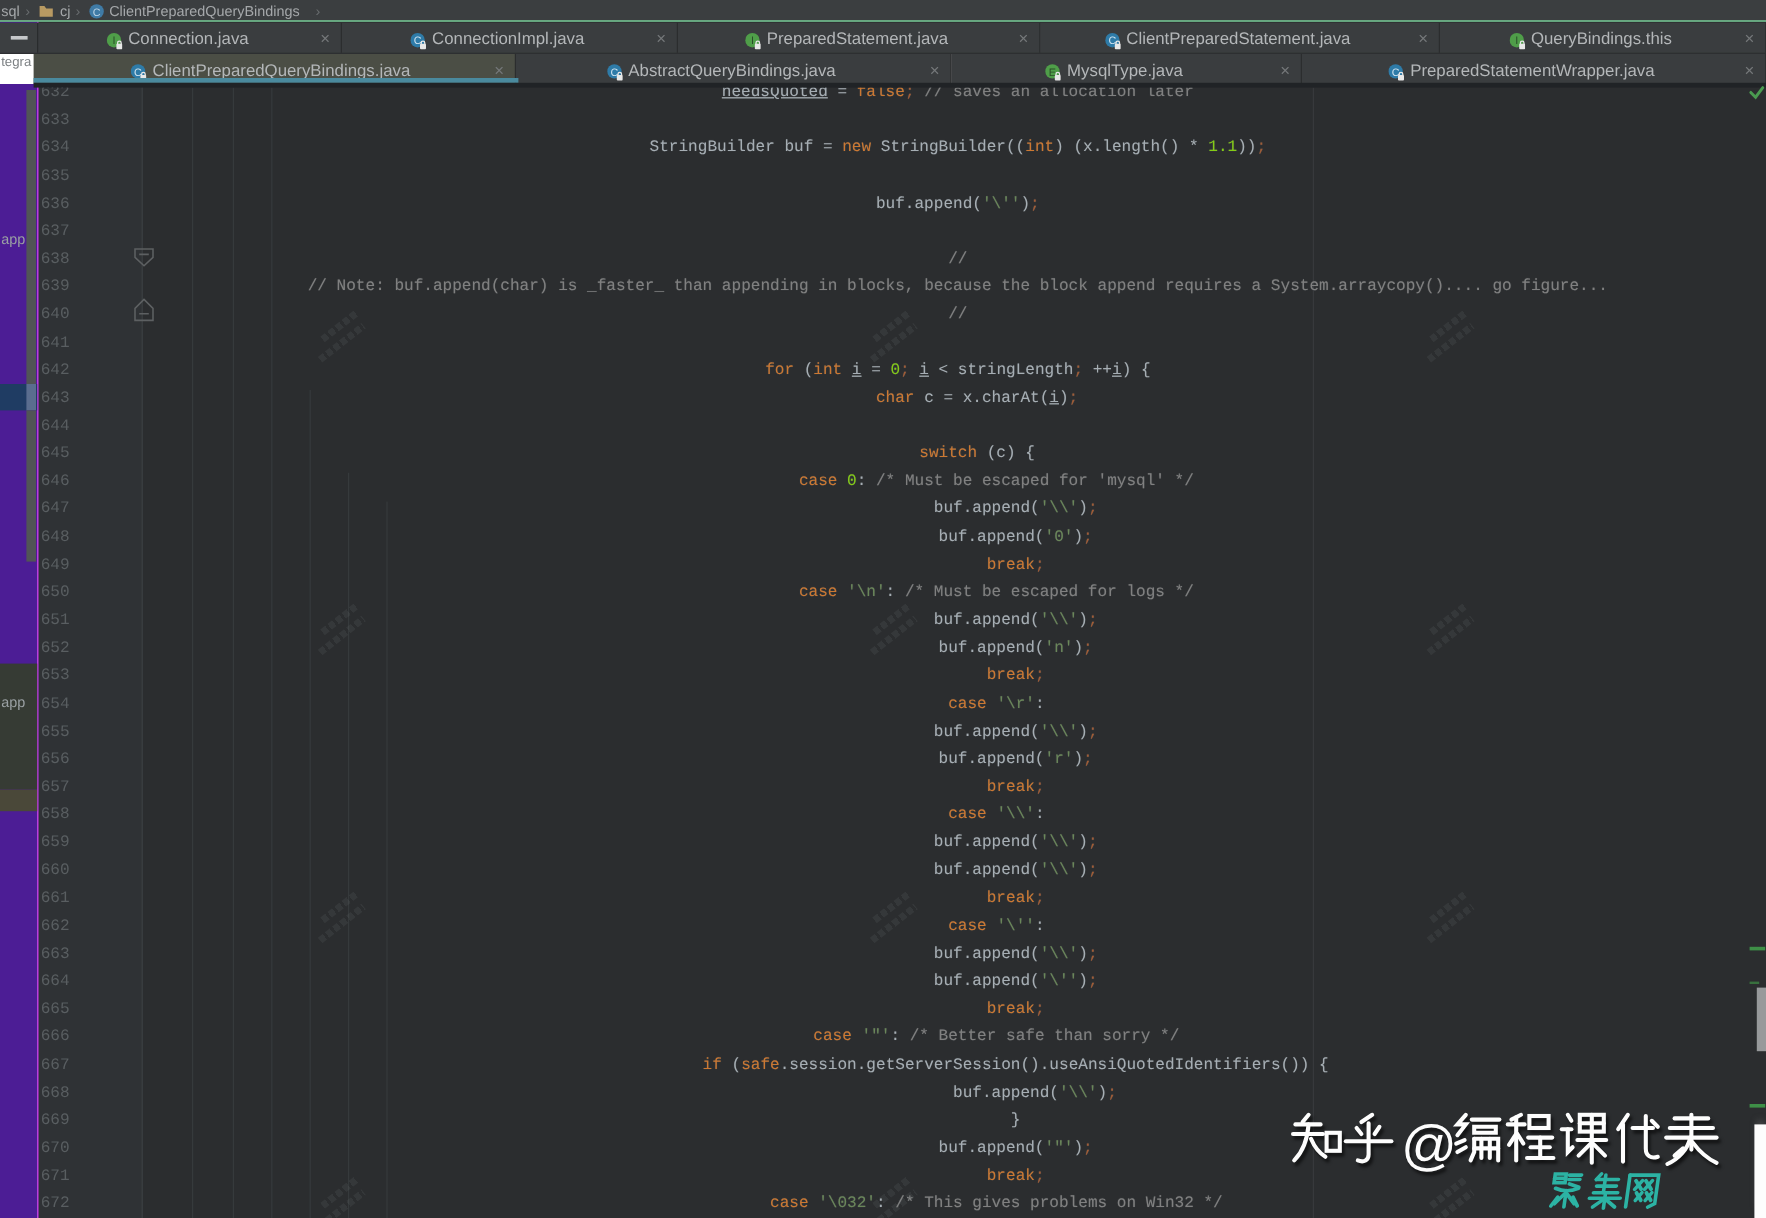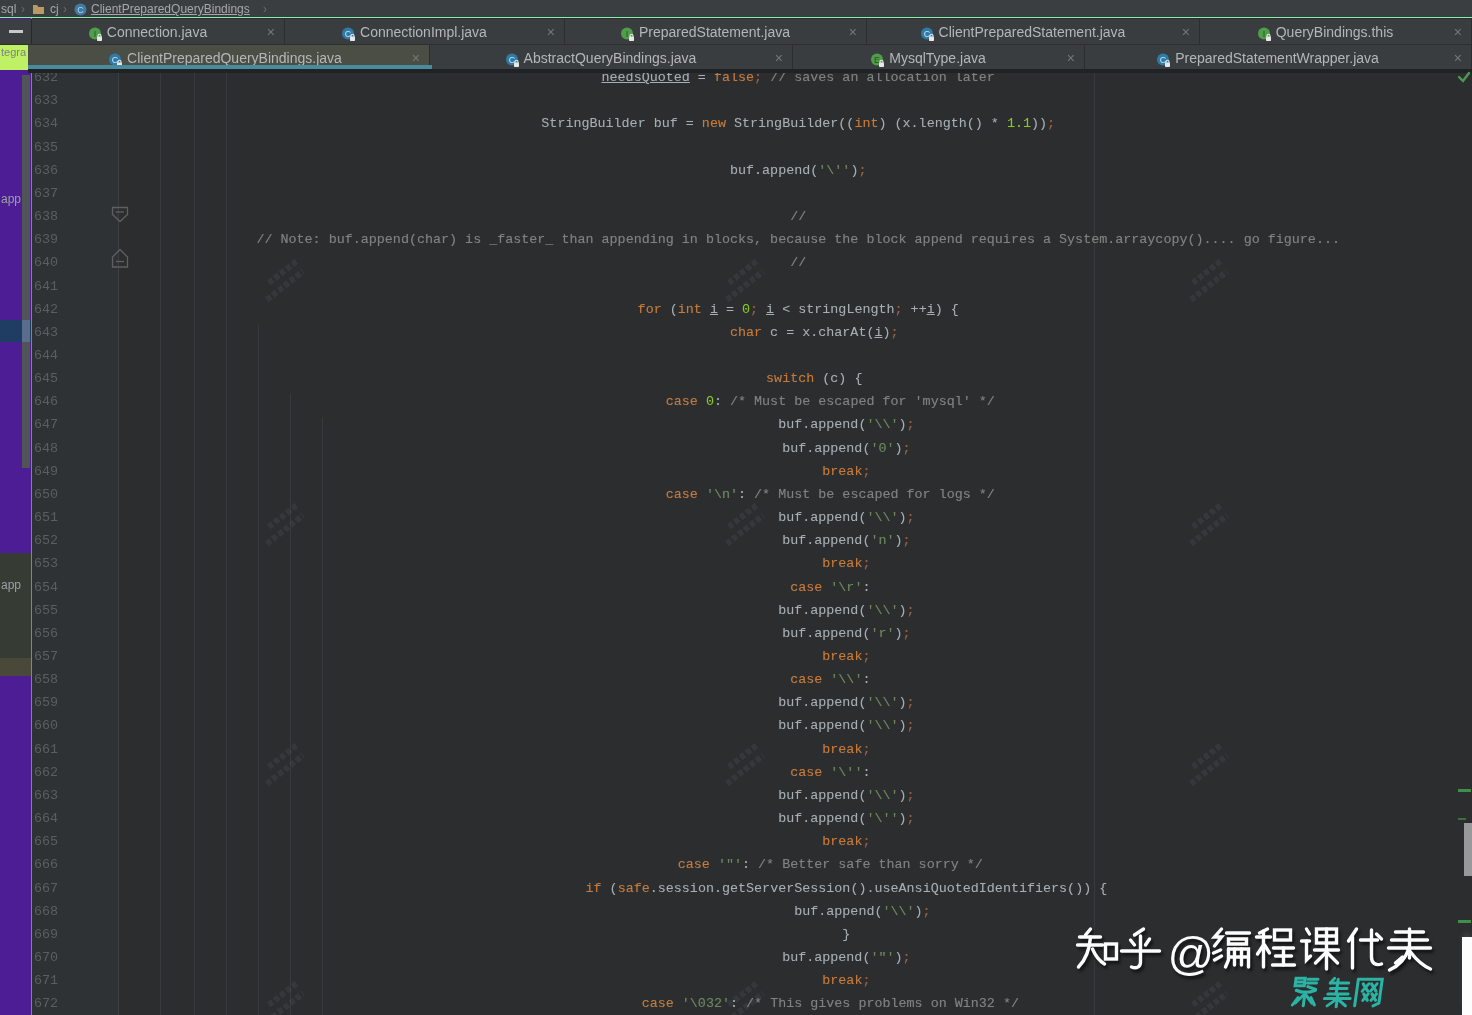--- a/index.html
+++ b/index.html
@@ -141,21 +141,21 @@
   <span class="abs" style="left:21px;top:2px;color:#686c6e;">›</span>
   <svg class="abs" style="left:32px;top:3px;" width="13" height="12">
       <path d="M1,2 h4 l1.5,2 H12 v7 H1 Z" fill="#b89a62"></path>
     </svg>
   <span class="abs" style="left:50px;top:2px;">cj</span>
   <span class="abs" style="left:63px;top:2px;color:#686c6e;">›</span>
   <svg class="abs" style="left:74px;top:3px;" width="13" height="13">
     <circle cx="6.5" cy="6.5" r="6" fill="#3f7ba6"></circle>
     <text x="6.5" y="10" font-size="9" fill="#bcd4e6" text-anchor="middle" font-family="Liberation Sans">C</text>
   </svg>
-  <span class="abs" style="left:91px;top:2px;text-decoration:underline;">ClientPreparedQueryBindings</span>
+  <span class="abs" style="left:91px;top:2px;">ClientPreparedQueryBindings</span>
   <span class="abs" style="left:263px;top:2px;color:#686c6e;">›</span>
 </div>
 
 <div class="abs" style="left:0;top:19px;width:1472px;height:25px;background:#3a3d3f;">
   <div class="abs" style="left:0;top:0;width:32px;height:25px;background:#3c3f41;border-right:1px solid #26282a;box-sizing:border-box;">
     <div class="abs" style="left:9px;top:11px;width:14px;height:3px;background:#c6c8ca;"></div>
   </div>
   <div class="tab" style="left:32px;width:253px;" id="t-conn">
       <span class="ic"><svg width="13" height="16" viewBox="0 0 13 16" style="margin-top:2px;">
     <circle cx="6" cy="6.5" r="6" fill="#4f9e49"></circle>
@@ -203,21 +203,21 @@
     <rect x="8" y="9.5" width="5" height="4.5" rx="0.8" fill="#e8e8e8"></rect>
     <path d="M9,10 v-1.2 a1.5,1.5 0 0 1 3,0 V10" stroke="#e8e8e8" stroke-width="1.1" fill="none"></path>
   </svg></span>
       <span class="lbl">QueryBindings.this</span>
       <span class="x">×</span>
     </div>
 </div>
 
 <div class="abs" style="left:0;top:44px;width:1472px;height:1px;background:#2d2f31;"></div>
 
-<div class="abs" style="left:0;top:45px;width:1472px;height:25px;background:#bef264;">
+<div class="abs" style="left:0;top:45px;width:1472px;height:25px;background:#ffffff;">
   <div class="abs" style="left:1px;top:1px;color:#7d8184;font-size:11px;">tegra</div>
   <div class="tab" style="left:28px;width:402px;background:#4b4e45;padding-right:6px;" id="t-cpqb">
       <span class="ic"><svg width="13" height="16" viewBox="0 0 13 16" style="margin-top:2px;">
     <circle cx="6" cy="6.5" r="6" fill="#2e7ba8"></circle>
     <text x="6" y="10" font-size="9" fill="#cfe3f0" text-anchor="middle" font-family="Liberation Sans">C</text>
     <rect x="8" y="9.5" width="5" height="4.5" rx="0.8" fill="#e8e8e8"></rect>
     <path d="M9,10 v-1.2 a1.5,1.5 0 0 1 3,0 V10" stroke="#e8e8e8" stroke-width="1.1" fill="none"></path>
   </svg></span>
       <span class="lbl">ClientPreparedQueryBindings.java</span>
       <span class="x">×</span>

